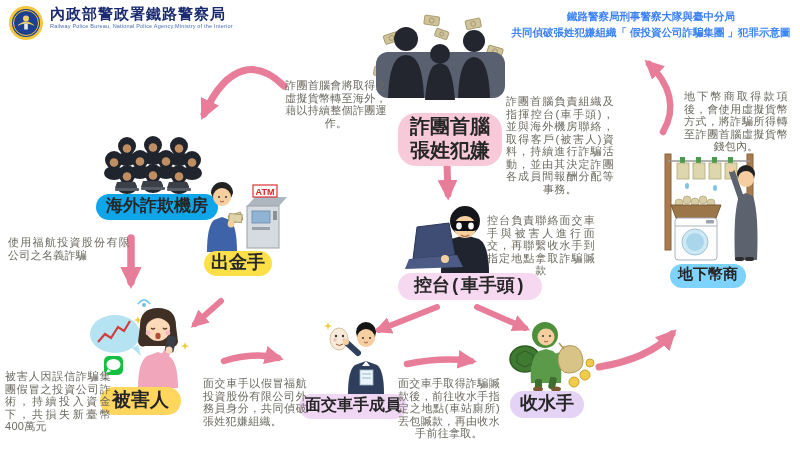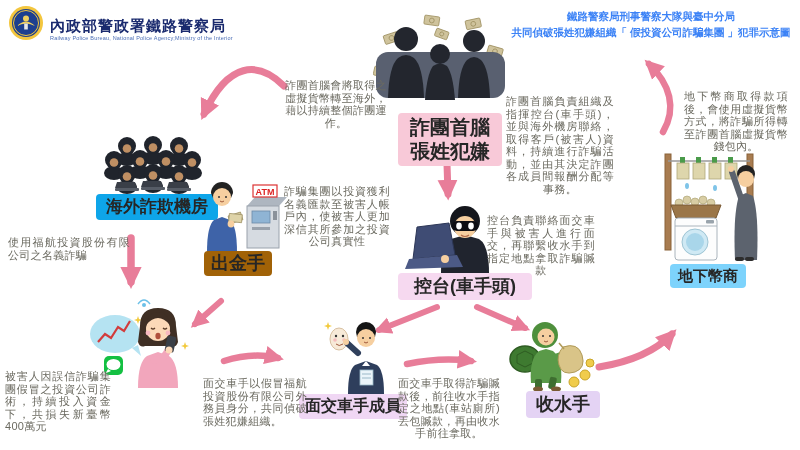--- a/index.html
+++ b/index.html
@@ -2,35 +2,35 @@
 <html><head>
 <meta charset="utf-8">
 <style>
   *{margin:0;padding:0;box-sizing:border-box}
   html,body{width:800px;height:450px}
   body{font-family:"Liberation Sans",sans-serif;background:#fff;overflow:hidden}
   .canvas{position:relative;width:800px;height:450px;background:#fff}
   .abs{position:absolute}
 
   
-  .logo-wrap{position:absolute;left:8px;top:5px;display:flex;align-items:flex-end;gap:6px}
+  .logo-wrap{position:absolute;left:8px;top:5px;display:flex;align-items:flex-start;gap:6px}
   .agency-title{font-size:15px;font-weight:bold;color:#1a2a6e;letter-spacing:1px;line-height:17px}
   .agency-sub{font-size:5.5px;color:#4a6db5;letter-spacing:.2px;margin-top:1px}
   .diagram-title{position:absolute;left:506px;top:8px;width:290px;text-align:center;color:#3b82f6;font-weight:bold}
   .diagram-title div{font-size:10.5px;line-height:16px;white-space:nowrap}
 
   
   .annotation{position:absolute;font-size:11px;line-height:12.5px;color:#6b6a60;letter-spacing:.3px}
   .a-center{text-align:center}
   .a-just{text-align:justify;text-align-last:center}
   .a-justl{text-align:justify}
 
   
-  .node-label{position:absolute;display:inline-block;white-space:nowrap;font-family:Liberation Sans, sans-serif;
-    font-weight:700;color:#262626;border-radius:4px;text-align:center;line-height:1.18}
+  .node-label{position:absolute;display:inline-block;white-space:nowrap;font-family:Liberation Mono, monospace;
+    font-weight:700;color:#262626;border-radius:18px;text-align:center;line-height:1.18}
   .lbl-boss{left:398px;top:113px;width:104px;white-space:normal;font-size:20px;padding:3px 6px}
   .lbl-overseas{left:96px;top:194px;font-size:17px;padding:3px 10px}
   .lbl-withdrawer{left:204px;top:251px;font-size:18px;padding:2px 7px}
   .lbl-controller{left:398px;top:273px;font-size:18px;padding:3px 16px}
   .lbl-changer{left:670px;top:264px;font-size:15px;padding:3px 8px}
   .lbl-victim{left:100px;top:387px;font-size:19px;padding:3px 12px}
   .lbl-courier{left:299px;top:394px;font-size:16px;padding:3px 6px}
   .lbl-collector{left:510px;top:391px;font-size:18px;padding:3px 10px}
 
   .ill{position:absolute}
@@ -170,21 +170,21 @@
     <g transform="translate(38 38)">
       <g transform="rotate(-18)">
           <rect x="-6" y="-4" width="13" height="8" fill="#d6cba0" stroke="#a09468" stroke-width="0.8"></rect>
         </g>
       <g transform="rotate(6)">
           <rect x="-6" y="-4" width="13" height="8" fill="#ded3a8" stroke="#a09468" stroke-width="0.8"></rect>
         </g>
       <circle cx="-4" cy="6" r="3.4" fill="#f6cfa0"></circle>
     </g>
   </svg>
-  <div class="node-label lbl-withdrawer" style="background-color: #a16207;">出金手</div>
+  <div class="node-label lbl-withdrawer" style="background-color: #fde047;">出金手</div>
 
   <svg class="ill" style="left:403px;top:203px" width="115" height="70" viewBox="0 0 115 70">
     <path d="M38 70 q0-28 10-34 l14-4 14 4 q10 6 10 34 z" fill="#20242e"></path>
     <circle cx="62" cy="18" r="15" fill="#14161c"></circle>
     <circle cx="62" cy="24" r="11" fill="#f6cfa0"></circle>
     <rect x="49" y="18" width="26" height="10" rx="5" fill="#0d0d12"></rect>
     <ellipse cx="56" cy="23" rx="2.8" ry="3.4" fill="#fff"></ellipse>
     <ellipse cx="68" cy="23" rx="2.8" ry="3.4" fill="#fff"></ellipse>
     <path d="M58 32 q4 3 8 0" stroke="#b06a4a" stroke-width="1.2" fill="none"></path>
     <polygon points="14,24 46,20 52,52 10,56" fill="#3f4c74" stroke="#2c3656"></polygon>
@@ -248,20 +248,21 @@
     <path d="M58 29 q2-13 12-13 q10 0 12 13 q-6-7 -12-7 q-6 0 -12 7 z" fill="#3f2f24"></path>
     <path d="M63 32 q2 2 4 0 M75 32 q2 2 4 0" stroke="#5a3c28" stroke-width="1.2" fill="none"></path>
     <ellipse cx="70" cy="40" rx="2.6" ry="3.2" fill="#b0503c"></ellipse>
     <circle cx="60" cy="37" r="2.4" fill="#f7b8c0"></circle>
       <circle cx="80" cy="37" r="2.4" fill="#f7b8c0"></circle>
     <path d="M50 92 q0-26 9-32 l11-4 11 4 q9 6 9 32 z" fill="#f2a6bc"></path>
     <path d="M66 64 q10 0 14-10" stroke="#f2a6bc" stroke-width="7" fill="none" stroke-linecap="round"></path>
     <rect x="78" y="40" width="9" height="16" rx="2" fill="#3a3f46" transform="rotate(12 82 48)"></rect>
     <circle cx="81" cy="54" r="3.5" fill="#fcd9b8"></circle>
   </svg>
+  <div class="node-label lbl-victim" style="background-color: rgb(255, 215, 94);">被害人</div>
 
   <svg class="ill" style="left:312px;top:320px" width="84" height="74" viewBox="0 0 84 74">
     <path d="M0,-4 L1,-1 4,0 1,1 0,4 -1,1 -4,0 -1,-1 Z" transform="translate(16 6)" fill="#f2c93c"></path>
     <ellipse cx="27" cy="19" rx="9" ry="11" fill="#f7ead8" stroke="#d8c0a0"></ellipse>
     <circle cx="24" cy="16" r="1.2" fill="#333"></circle>
       <circle cx="31" cy="16" r="1.2" fill="#333"></circle>
     <path d="M24 24 q3 3 7 0" stroke="#a05a3c" stroke-width="1" fill="none"></path>
     <circle cx="23" cy="20" r="1.8" fill="#f5bcbc"></circle>
       <circle cx="32" cy="20" r="1.8" fill="#f5bcbc"></circle>
     <path d="M44 12 a10 10 0 0 1 20 0 l-1 5 h-18 z" fill="#151515"></path>
@@ -294,25 +295,24 @@
     <ellipse cx="33" cy="76" rx="5" ry="2.5" fill="#7a5a34"></ellipse>
     <ellipse cx="51" cy="76" rx="5" ry="2.5" fill="#7a5a34"></ellipse>
     <path d="M58 34 q15 -5 19 8 q4 13 -7 17 q-13 4 -16 -7 q-3 -10 4 -18 z" fill="#d9c488" stroke="#b09a58"></path>
     <path d="M59 36 l-5 -6" stroke="#b09a58" stroke-width="1.5"></path>
     <g fill="#f0cc4c" stroke="#c8a428">
       <circle cx="80" cy="62" r="5"></circle>
         <circle cx="69" cy="69" r="5"></circle>
         <circle cx="85" cy="50" r="4"></circle>
     </g>
   </svg>
-  <div class="node-label lbl-collector" style="background-color: rgb(228, 211, 244); margin-left: 16px;">收水手</div>
+  <div class="node-label lbl-collector" style="background-color: rgb(228, 211, 244);">收水手</div>
 
   <div class="annotation a-center" style="left:284px;top:79px;width:104px">詐團首腦會將取得之虛擬貨幣轉至海外，藉以持續整個詐團運作。</div>
   <div class="annotation a-just" style="left:506px;top:95px;width:108px">詐團首腦負責組織及指揮控台(車手頭)，並與海外機房聯絡，取得客戶(被害人)資料，持續進行詐騙活動，並由其決定詐團各成員間報酬分配等事務。</div>
   <div class="annotation a-just" style="left:684px;top:90px;width:104px">地下幣商取得款項後，會使用虛擬貨幣方式，將詐騙所得轉至詐團首腦虛擬貨幣錢包內。</div>
   <div class="annotation a-justl" style="left:8px;top:236px;width:122px">使用福航投資股份有限公司之名義詐騙</div>
-  <div class="annotation a-just" style="left:284px;top:185px;width:106px">詐騙集團以投資獲利名義匯款至被害人帳戶內，使被害人更加深信其所參加之投資公司真實性</div>
   <div class="annotation a-just" style="left:487px;top:214px;width:108px">控台負責聯絡面交車手與被害人進行面交，再聯繫收水手到指定地點拿取詐騙贓款</div>
   <div class="annotation a-justl" style="left:5px;top:370px;width:106px">被害人因誤信詐騙集團假冒之投資公司詐術，持續投入資金下，共損失新臺幣400萬元</div>
   <div class="annotation a-justl" style="left:203px;top:377px;width:104px">面交車手以假冒福航投資股份有限公司外務員身分，共同偵破張姓犯嫌組織。</div>
   <div class="annotation a-just" style="left:398px;top:377px;width:102px">面交車手取得詐騙贓款後，前往收水手指定之地點(車站廁所)丟包贓款，再由收水手前往拿取。</div>
 
 </div>
 
 </body></html>

